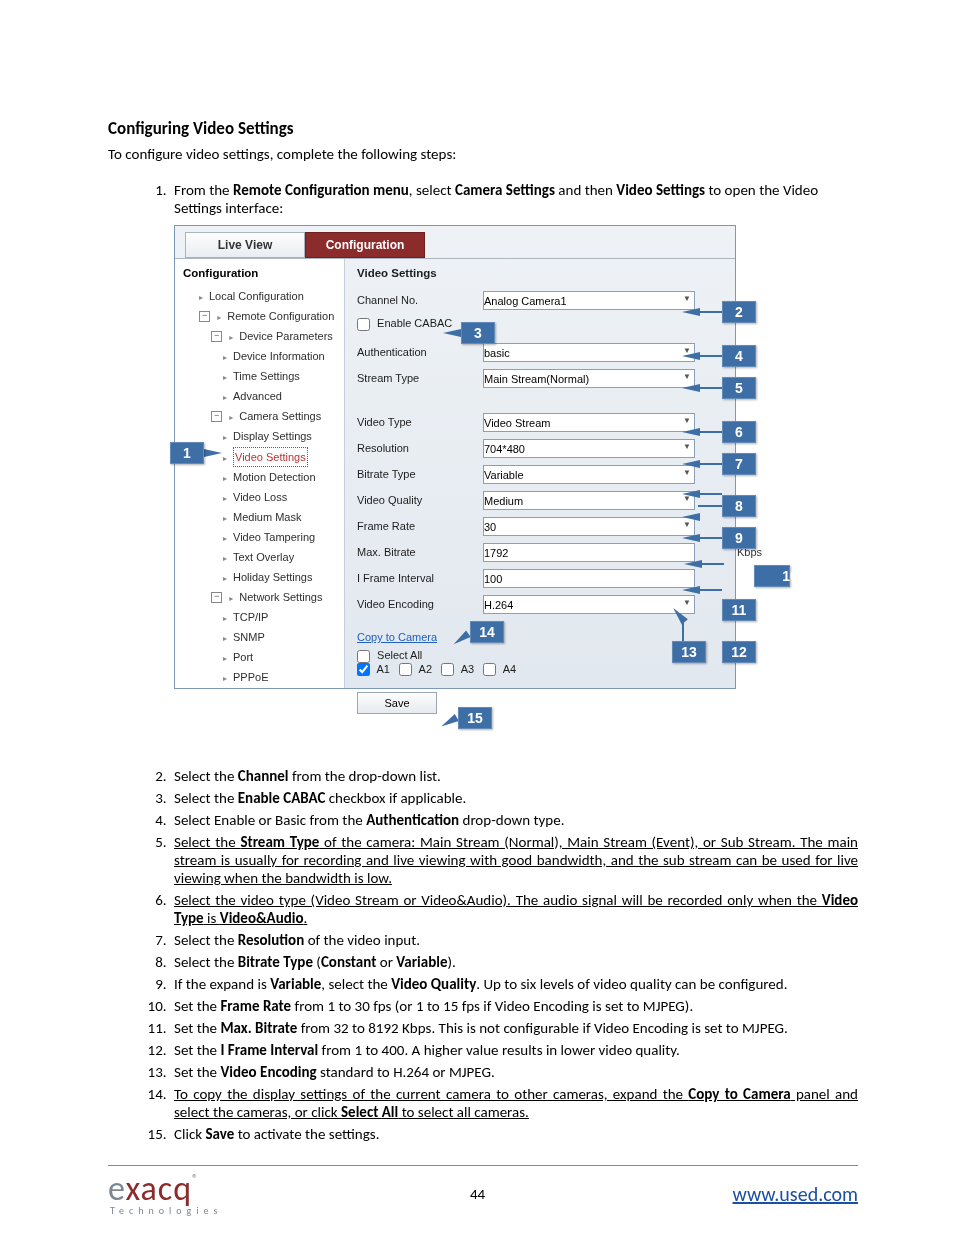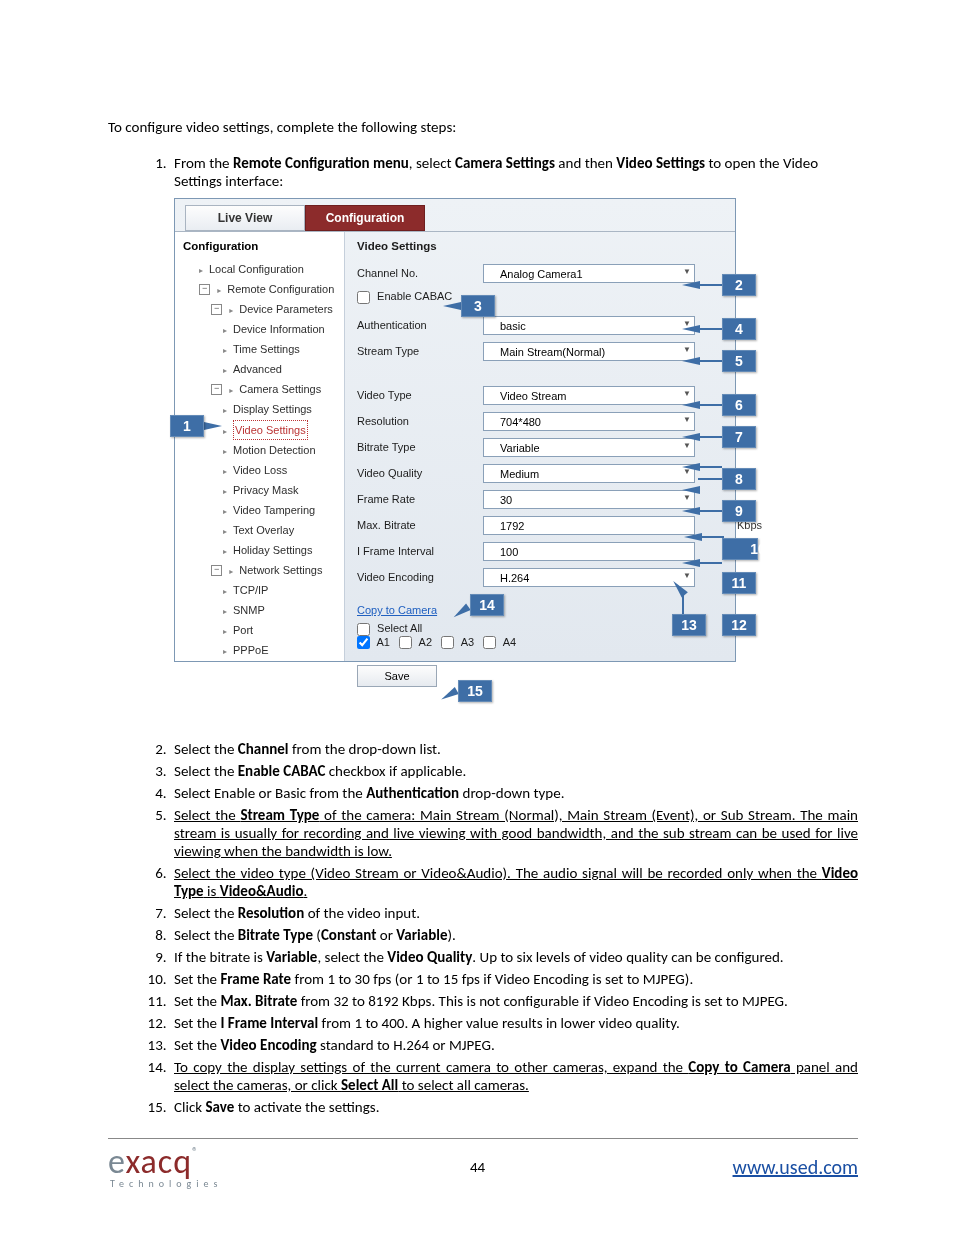--- a/index.html
+++ b/index.html
@@ -90,21 +90,21 @@
     padding:6px 0 0 12px;
     color:#1c1c1c;
   }
   .pane-title { font-weight:bold; display:block; margin:2px 0 12px 0; font-size:11.5px; }
   .row { position:relative; height:26px; }
   .row .lab { position:absolute; left:0; top:3px; width:126px; }
   .row .ctl { position:absolute; left:126px; top:0; width:212px; }
   select.dd, .dd {
     width:212px; height:19px;
     border:1px solid #8aa0b8; background:#fff;
-    font: inherit; padding:0 16px;
+    font: inherit; padding:0 0;
     appearance:none;
   }
   .dd-wrap { position:relative; display:inline-block; }
   .dd-wrap::after {
     content:"▼"; position:absolute; right:4px; top:3px;
     font-size:8px; color:#555;
     pointer-events:none;
   }
   input[type=checkbox] { margin:0 4px 0 0; vertical-align:middle; }
   .sep { height:18px; }
@@ -167,20 +167,21 @@
   .logo .brand .x { color:#8c2b2b; }
   .logo .reg { font-size:12px; vertical-align:top; }
   .logo .tag { font-size:10px; letter-spacing:5px; color:#7a8893; margin-left:2px; }
   .pagenum { font-size:15px; }
   .weblink { color:#1a4fa3; text-decoration:underline; font-size:20px; }
 </style>
 </head>
 <body>
 
 <div class="page">
+  <h2 class="section-title">Configuring Video Settings</h2>
   <p class="intro">To configure video settings, complete the following steps:</p>
 
   <ol class="steps">
     <li class="first">
       <span>From the </span><b>Remote Configuration menu</b><span>, select </span><b>Camera Settings</b><span> and then </span><b>Video Settings</b><span> to open the Video Settings interface:</span>
 
       
       <div class="fig">
         <div class="app">
           <div class="tabs">
@@ -197,21 +198,21 @@
                   <li class="lvl1"><span class="box minus"></span><span class="tri"></span><span class="lbl">Remote Configuration</span></li>
                   <li class="lvl2"><span class="box minus"></span><span class="tri"></span><span class="lbl">Device Parameters</span></li>
                   <li class="lvl3"><span class="tri"></span><span class="lbl">Device Information</span></li>
                   <li class="lvl3"><span class="tri"></span><span class="lbl">Time Settings</span></li>
                   <li class="lvl3"><span class="tri"></span><span class="lbl">Advanced</span></li>
                   <li class="lvl2"><span class="box minus"></span><span class="tri"></span><span class="lbl">Camera Settings</span></li>
                   <li class="lvl3"><span class="tri"></span><span class="lbl">Display Settings</span></li>
                   <li class="lvl3 selected"><span class="tri"></span><span class="lbl">Video Settings</span></li>
                   <li class="lvl3"><span class="tri"></span><span class="lbl">Motion Detection</span></li>
                   <li class="lvl3"><span class="tri"></span><span class="lbl">Video Loss</span></li>
-                  <li class="lvl3"><span class="tri"></span><span class="lbl">Privacy Mask</span></li>
+                  <li class="lvl3"><span class="tri"></span><span class="lbl">Medium Mask</span></li>
                   <li class="lvl3"><span class="tri"></span><span class="lbl">Video Tampering</span></li>
                   <li class="lvl3"><span class="tri"></span><span class="lbl">Text Overlay</span></li>
                   <li class="lvl3"><span class="tri"></span><span class="lbl">Holiday Settings</span></li>
                   <li class="lvl2"><span class="box minus"></span><span class="tri"></span><span class="lbl">Network Settings</span></li>
                   <li class="lvl3"><span class="tri"></span><span class="lbl">TCP/IP</span></li>
                   <li class="lvl3"><span class="tri"></span><span class="lbl">SNMP</span></li>
                   <li class="lvl3"><span class="tri"></span><span class="lbl">Port</span></li>
                   <li class="lvl3"><span class="tri"></span><span class="lbl">PPPoE</span></li>
                   <li class="lvl3"><span class="tri"></span><span class="lbl">QoS</span></li>
                   <li class="lvl3"><span class="tri"></span><span class="lbl">SOCKS</span></li>
@@ -316,21 +317,21 @@
         <div class="co" style="left:548px; top:270px;">8</div>
         <div class="line" style="left:524px; top:268px; width:24px;"></div>
         <div class="arrow-l" style="left:508px; top:265px;"></div>
         <div class="line" style="left:524px; top:280px; width:24px;"></div>
         <div class="arrow-l" style="left:508px; top:288px;"></div>
 
         <div class="co" style="left:548px; top:302px;">9</div>
         <div class="line" style="left:524px; top:312px; width:24px;"></div>
         <div class="arrow-l" style="left:508px; top:309px;"></div>
 
-        <div class="co" style="left:548px; top:340px;padding-left:36px;">10</div>
+        <div class="co" style="left:580px; top:340px;padding-left:36px;">10</div>
         <div class="line" style="left:526px; top:338px; width:24px;"></div>
         <div class="arrow-l" style="left:510px; top:335px;"></div>
 
         <div class="co" style="left:548px; top:374px;">11</div>
         <div class="line" style="left:524px; top:364px; width:24px;"></div>
         <div class="arrow-l" style="left:508px; top:361px;"></div>
 
         <div class="co" style="left:548px; top:416px;">12</div>
         <div class="co" style="left:498px; top:416px;">13</div>
         <div class="line" style="left:508px; top:392px; width:2px; height:24px;"></div>
@@ -344,21 +345,21 @@
       </div>
     </li>
 
     <li><span>Select the </span><b>Channel</b><span> from the drop-down list.</span></li>
     <li><span>Select the </span><b>Enable CABAC</b><span> checkbox if applicable.</span></li>
     <li><span>Select Enable or Basic from the </span><b>Authentication</b><span> drop-down type.</span></li>
     <li class="just"><span>Select the </span><b>Stream Type</b><span> of the camera: Main Stream (Normal), Main Stream (Event), or Sub Stream. The main stream is usually for recording and live viewing with good bandwidth, and the sub stream can be used for live viewing when the bandwidth is low.</span></li>
     <li class="just"><span>Select the video type (Video Stream or Video&amp;Audio). The audio signal will be recorded only when the </span><b>Video Type</b><span> is </span><b>Video&amp;Audio</b><span>.</span></li>
     <li><span>Select the </span><b>Resolution</b><span> of the video input.</span></li>
     <li><span>Select the </span><b>Bitrate Type</b><span> (</span><b>Constant</b><span> or </span><b>Variable</b><span>).</span></li>
-    <li><span>If the bitrate is </span><b>Variable</b><span>, select the </span><b>Video Quality</b><span>. Up to six levels of video quality can be configured.</span></li>
+    <li><span>If the expand is </span><b>Variable</b><span>, select the </span><b>Video Quality</b><span>. Up to six levels of video quality can be configured.</span></li>
     <li><span>Set the </span><b>Frame Rate</b><span> from 1 to 30 fps (or 1 to 15 fps if Video Encoding is set to MJPEG).</span></li>
     <li><span>Set the </span><b>Max. Bitrate</b><span> from 32 to 8192 Kbps. This is not configurable if Video Encoding is set to MJPEG.</span></li>
     <li><span>Set the </span><b>I Frame Interval</b><span> from 1 to 400. A higher value results in lower video quality.</span></li>
     <li><span>Set the </span><b>Video Encoding</b><span> standard to H.264 or MJPEG.</span></li>
     <li class="just"><span>To copy the display settings of the current camera to other cameras, expand the </span><b>Copy to Camera</b><span> panel and select the cameras, or click </span><b>Select All</b><span> to select all cameras.</span></li>
     <li><span>Click </span><b>Save</b><span> to activate the settings.</span></li>
   </ol>
 
   <div class="footer">
     <div class="logo">

